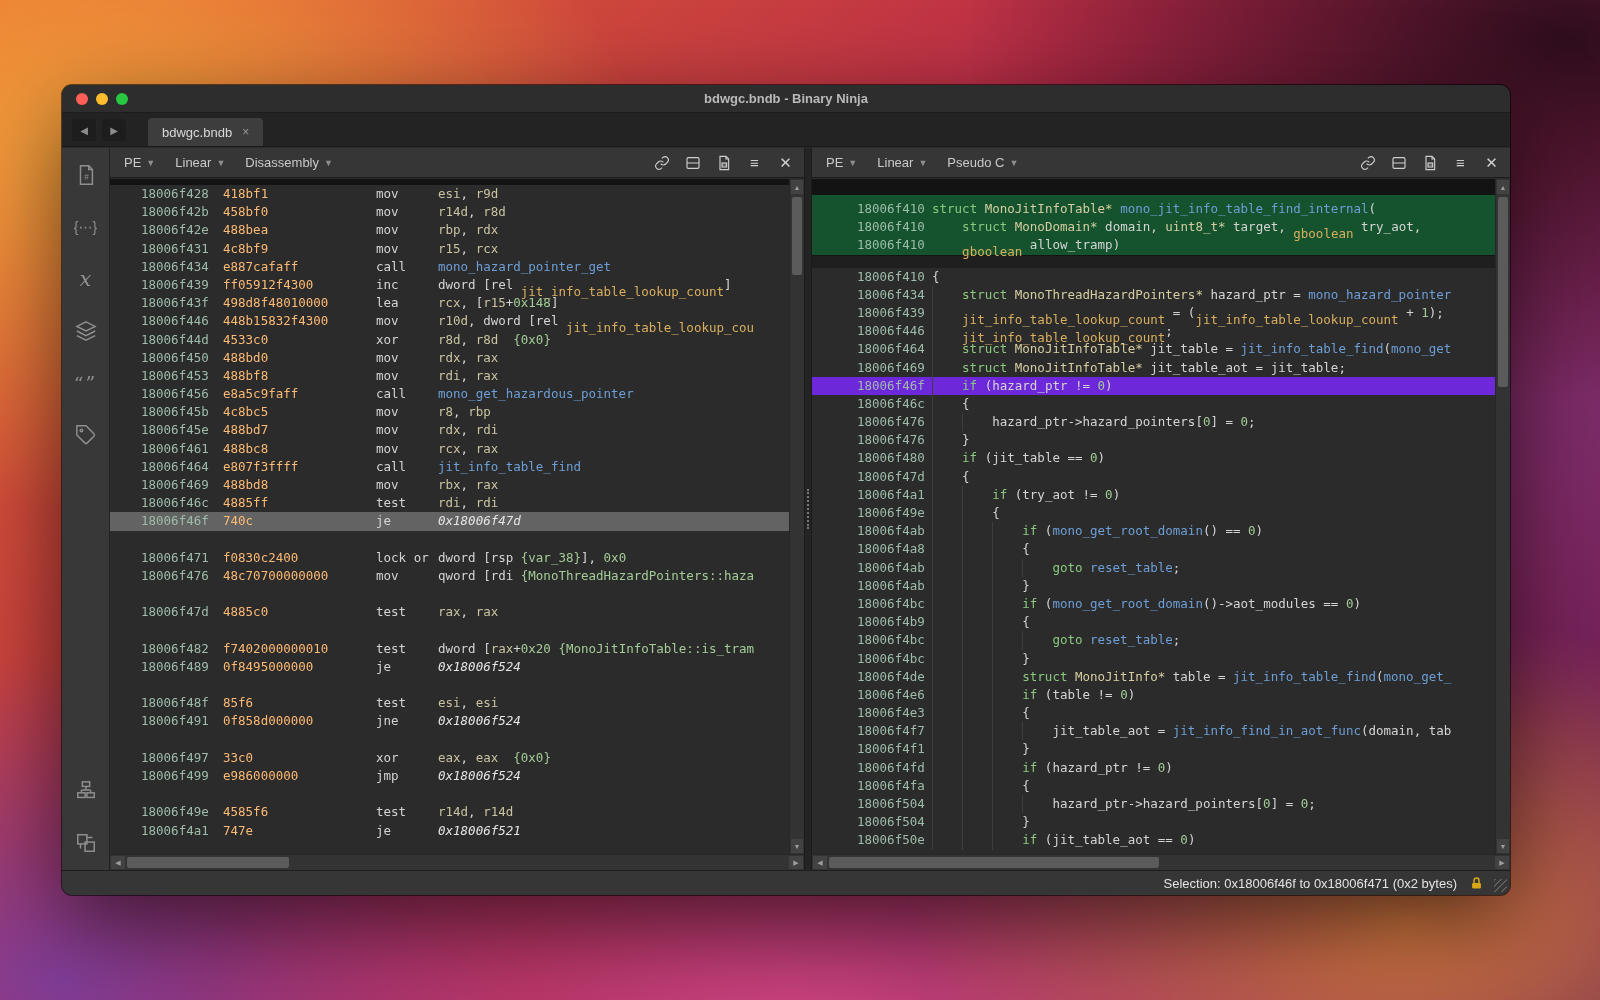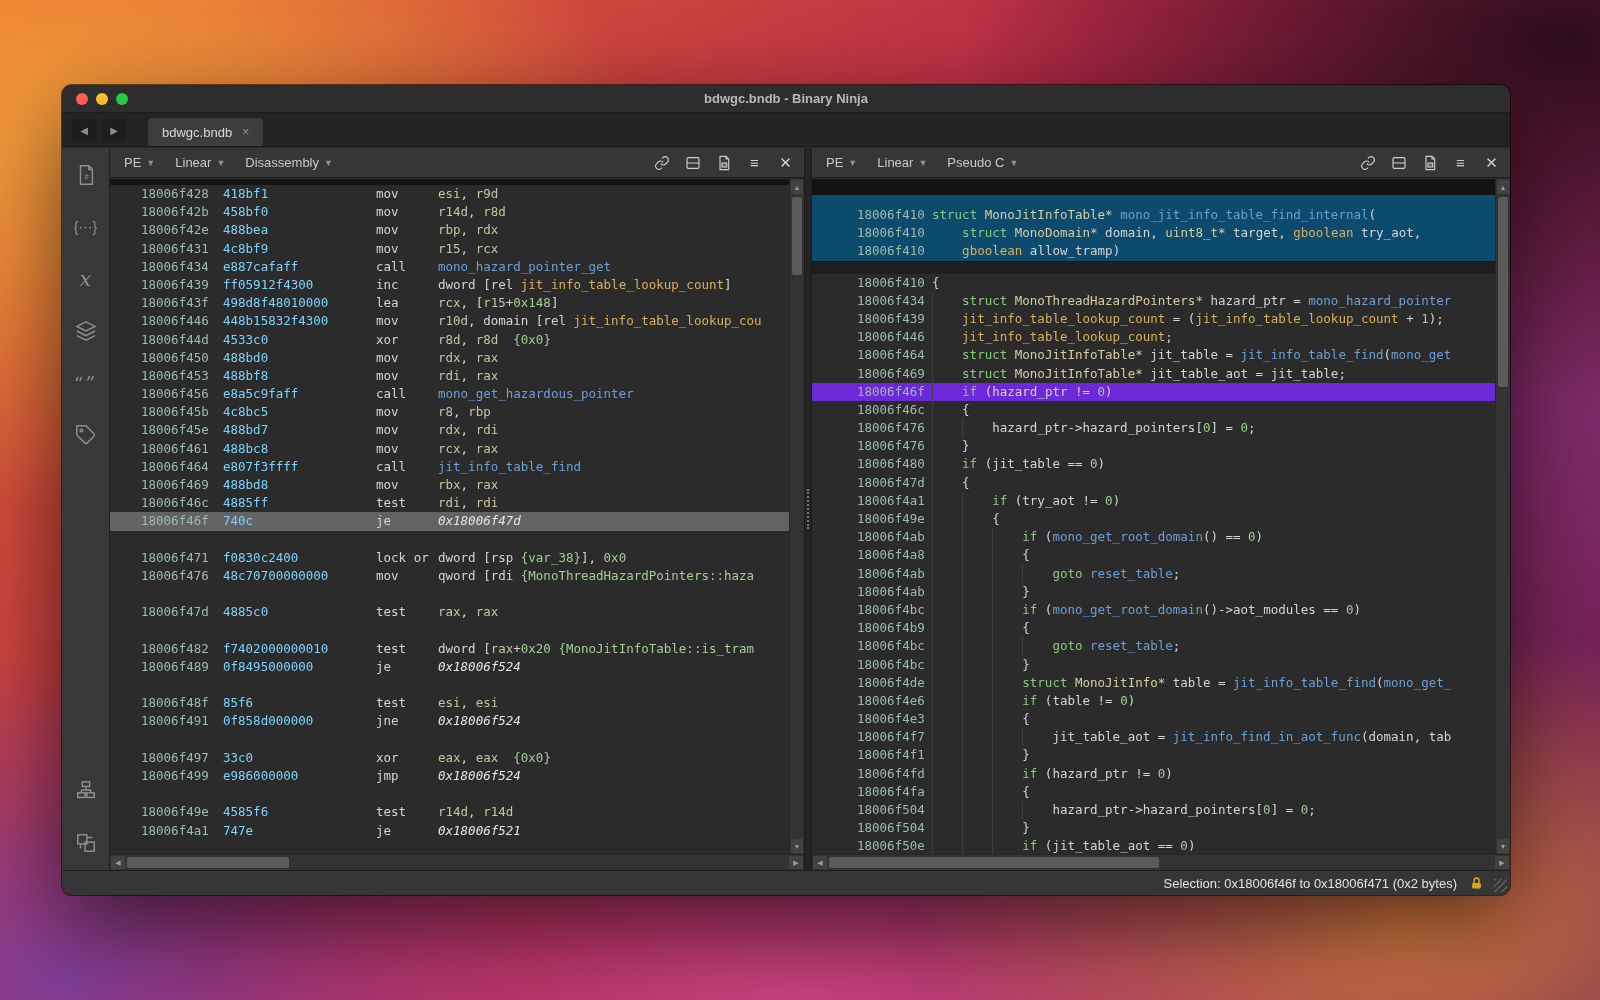--- a/index.html
+++ b/index.html
@@ -58,25 +58,25 @@
   .picon.text{ font-size:15px;}
   .pbody{ position:absolute; top:31px; bottom:0; left:0; right:0; overflow:hidden;}
   .topstrip{ background:#131313;}
   
   .crow{ height:18.2px; line-height:18.2px; white-space:pre;
     font-family:"DejaVu Sans Mono",monospace; font-size:12.5px; color:#d4d4d4;}
   .crow span{ display:inline-block; height:100%; vertical-align:top;}
   .la{ margin-left:31px; width:82px;} .lb{ width:153px;} .lm{ width:62px;}
   .pa{ width:120px; padding-left:45px;}
   .guide{ width:30.1px; border-left:1px solid #3e3e3e;}
-  .c-addr{ color:#9dbcaa;} .c-bytes{ color:#7dd3fc;} .c-txt{ color:#d4d4d4;}
+  .c-addr{ color:#9dbcaa;} .c-bytes{ color:#fdba74;} .c-txt{ color:#d4d4d4;}
   .c-reg{ color:#c9c3a0;} .c-num{ color:#a3cc96;} .c-fn{ color:#6d9ed6;}
-  .c-data{ color:#d9af5e;} .c-kw{ color:#8bc87f;} .c-type{ color:#d5cda1;} .c-loc{ color:#e5e5e5;font-style:italic;}
+  .c-data{ color:#d9af5e;margin-top:7px;} .c-kw{ color:#8bc87f;} .c-type{ color:#d5cda1;} .c-loc{ color:#e5e5e5;font-style:italic;}
   .sel-l{ background:#636363;} .sel-r{ background:#6d28d9;}
-  .sigblock{ background:#0c4a6e; padding-top:11px;}
+  .sigblock{ background:#14532d; padding-top:5px;}
   .siggap{ height:13px; background:#1f1f1f; border-top:1px solid #141414;}
   
   .vscroll{ position:absolute; top:0; bottom:16px; right:0; width:15px; background:#333;
     border-left:1px solid #272727;}
   .hscroll{ position:absolute; bottom:0; left:0; right:0; height:16px; background:#333; border-top:1px solid #272727;}
   .sbtn{ position:absolute; background:#424242; color:#9d9d9d; font-size:7px;
     display:flex; align-items:center; justify-content:center;}
   .vscroll .sbtn{ left:1px; right:1px; height:14px;}
   .hscroll .sbtn{ top:1px; bottom:1px; width:14px;}
   .thumb{ position:absolute; background:#5b5b5b; border-radius:2px;}
@@ -202,21 +202,21 @@
       <div class="pbody">
         <div class="topstrip" style="height:6px;"></div>
         <div id="disasm">
             <div class="crow"><span class="la c-addr">18006f428</span><span class="lb c-bytes">418bf1</span><span class="lm c-txt">mov</span><span class="c-reg">esi</span><span class="c-txt">, </span><span class="c-reg">r9d</span></div>
             <div class="crow"><span class="la c-addr">18006f42b</span><span class="lb c-bytes">458bf0</span><span class="lm c-txt">mov</span><span class="c-reg">r14d</span><span class="c-txt">, </span><span class="c-reg">r8d</span></div>
             <div class="crow"><span class="la c-addr">18006f42e</span><span class="lb c-bytes">488bea</span><span class="lm c-txt">mov</span><span class="c-reg">rbp</span><span class="c-txt">, </span><span class="c-reg">rdx</span></div>
             <div class="crow"><span class="la c-addr">18006f431</span><span class="lb c-bytes">4c8bf9</span><span class="lm c-txt">mov</span><span class="c-reg">r15</span><span class="c-txt">, </span><span class="c-reg">rcx</span></div>
             <div class="crow"><span class="la c-addr">18006f434</span><span class="lb c-bytes">e887cafaff</span><span class="lm c-txt">call</span><span class="c-fn">mono_hazard_pointer_get</span></div>
             <div class="crow"><span class="la c-addr">18006f439</span><span class="lb c-bytes">ff05912f4300</span><span class="lm c-txt">inc</span><span class="c-txt">dword [rel </span><span class="c-data">jit_info_table_lookup_count</span><span class="c-txt">]</span></div>
             <div class="crow"><span class="la c-addr">18006f43f</span><span class="lb c-bytes">498d8f48010000</span><span class="lm c-txt">lea</span><span class="c-reg">rcx</span><span class="c-txt">, [</span><span class="c-reg">r15</span><span class="c-txt">+</span><span class="c-num">0x148</span><span class="c-txt">]</span></div>
-            <div class="crow"><span class="la c-addr">18006f446</span><span class="lb c-bytes">448b15832f4300</span><span class="lm c-txt">mov</span><span class="c-reg">r10d</span><span class="c-txt">, domain [rel </span><span class="c-data">jit_info_table_lookup_cou</span></div>
+            <div class="crow"><span class="la c-addr">18006f446</span><span class="lb c-bytes">448b15832f4300</span><span class="lm c-txt">mov</span><span class="c-reg">r10d</span><span class="c-txt">, dword [rel </span><span class="c-data">jit_info_table_lookup_cou</span></div>
             <div class="crow"><span class="la c-addr">18006f44d</span><span class="lb c-bytes">4533c0</span><span class="lm c-txt">xor</span><span class="c-reg">r8d</span><span class="c-txt">, </span><span class="c-reg">r8d</span><span class="c-txt">  </span><span class="c-num">{0x0}</span></div>
             <div class="crow"><span class="la c-addr">18006f450</span><span class="lb c-bytes">488bd0</span><span class="lm c-txt">mov</span><span class="c-reg">rdx</span><span class="c-txt">, </span><span class="c-reg">rax</span></div>
             <div class="crow"><span class="la c-addr">18006f453</span><span class="lb c-bytes">488bf8</span><span class="lm c-txt">mov</span><span class="c-reg">rdi</span><span class="c-txt">, </span><span class="c-reg">rax</span></div>
             <div class="crow"><span class="la c-addr">18006f456</span><span class="lb c-bytes">e8a5c9faff</span><span class="lm c-txt">call</span><span class="c-fn">mono_get_hazardous_pointer</span></div>
             <div class="crow"><span class="la c-addr">18006f45b</span><span class="lb c-bytes">4c8bc5</span><span class="lm c-txt">mov</span><span class="c-reg">r8</span><span class="c-txt">, </span><span class="c-reg">rbp</span></div>
             <div class="crow"><span class="la c-addr">18006f45e</span><span class="lb c-bytes">488bd7</span><span class="lm c-txt">mov</span><span class="c-reg">rdx</span><span class="c-txt">, </span><span class="c-reg">rdi</span></div>
             <div class="crow"><span class="la c-addr">18006f461</span><span class="lb c-bytes">488bc8</span><span class="lm c-txt">mov</span><span class="c-reg">rcx</span><span class="c-txt">, </span><span class="c-reg">rax</span></div>
             <div class="crow"><span class="la c-addr">18006f464</span><span class="lb c-bytes">e807f3ffff</span><span class="lm c-txt">call</span><span class="c-fn">jit_info_table_find</span></div>
             <div class="crow"><span class="la c-addr">18006f469</span><span class="lb c-bytes">488bd8</span><span class="lm c-txt">mov</span><span class="c-reg">rbx</span><span class="c-txt">, </span><span class="c-reg">rax</span></div>
             <div class="crow"><span class="la c-addr">18006f46c</span><span class="lb c-bytes">4885ff</span><span class="lm c-txt">test</span><span class="c-reg">rdi</span><span class="c-txt">, </span><span class="c-reg">rdi</span></div>

